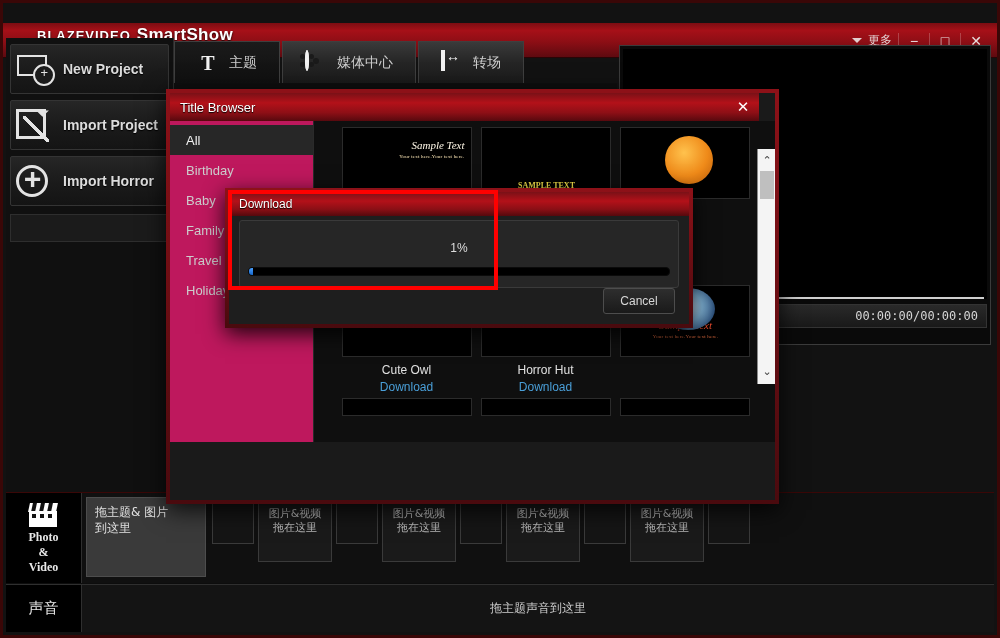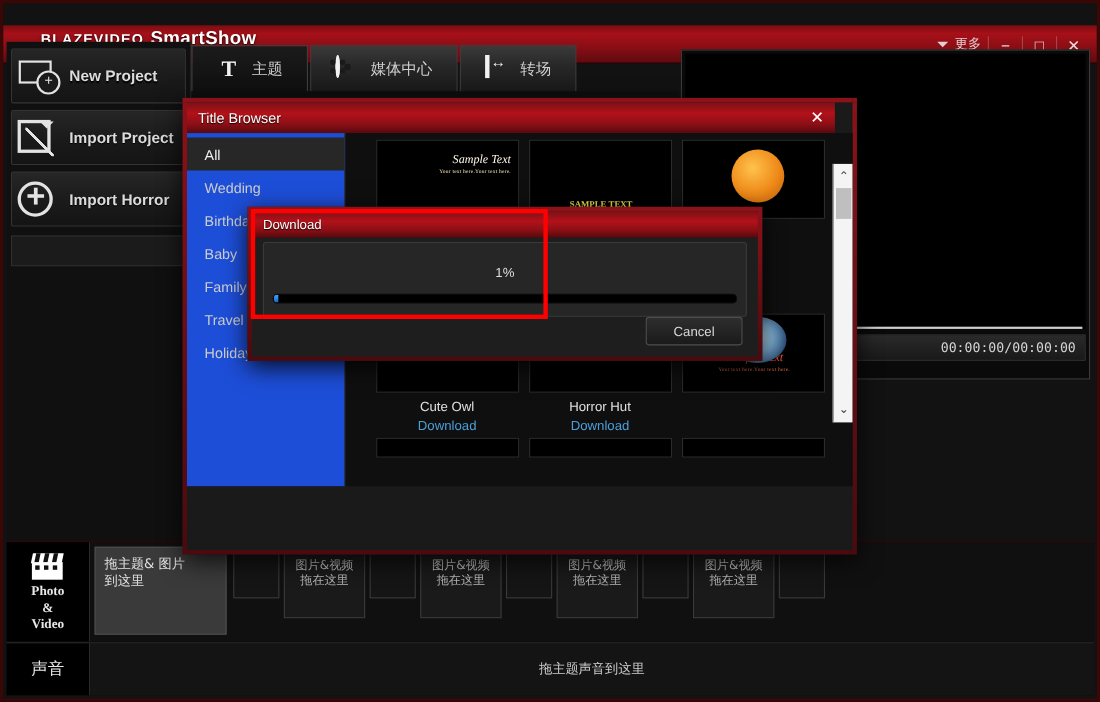--- a/index.html
+++ b/index.html
@@ -244,21 +244,21 @@
   #tb-title .txt{ font-size:13px; color:#fff; margin-left:10px; text-shadow:0 1px 1px #000; }
   #tb-close{
     position:absolute; right:6px; top:4px; width:20px;height:20px;
     display:flex;align-items:center;justify-content:center;
     color:#fff; font-size:15px; cursor:pointer;
   }
   #tb-body{
     position:absolute; left:0; top:28px; right:0; bottom:58px;
     background:#141414; display:flex;
   }
-  #tb-cats{ width:144px; background:#1d4ed8; border-right:1px solid #2a2a2a; padding-top:4px; }
+  #tb-cats{ width:144px; background:#be185d; border-right:1px solid #2a2a2a; padding-top:4px; }
   .cat{
     height:30px; display:flex; align-items:center; padding-left:16px;
     font-size:13px; color:#cdcdcd; cursor:pointer;
   }
   .cat.active{ background:#272727; color:#f0f0f0; }
   #tb-grid{
     flex:1; position:relative; background:#0f0f0f; overflow:hidden;
     padding:6px 4px 0 6px;
   }
   .thumbrow{ display:flex; gap:9px; margin-bottom:4px;justify-content:center; }
@@ -357,21 +357,21 @@
   #dl-pct{
     position:absolute; left:0; right:0; top:20px; text-align:center;
     font-size:12px; color:#dedede;
   }
   #dl-barwrap{
     position:absolute; left:8px; right:8px; top:46px; height:9px;
     background:#000; border:1px solid #0b0b0b; border-radius:4px; overflow:hidden;
   }
   #dl-bar{ height:100%; background:linear-gradient(180deg,#4aa0ff,#1666c8); width:1%; }
   #btn-cancel{
-    position:absolute; right:14px; bottom:10px; width:88px; height:26px;
+    position:absolute; right:14px; bottom:10px; width:72px; height:26px;
     background:linear-gradient(180deg,#2e2e2e,#1a1a1a); border:1px solid #4d4d4d; border-radius:3px;
     color:#d8d8d8; font-size:12px; cursor:pointer;
   }
 
   
   #annot{
     position:absolute; left:225px; top:187px; width:270px; height:100px;
     border:4px solid #ff0000; z-index:35; pointer-events:none;
   }
 </style>
@@ -501,21 +501,20 @@
 
   <div id="titlebrowser">
     <div id="tb-title">
       <span class="txt">Title Browser</span>
       <span id="tb-close">✕</span>
     </div>
 
     <div id="tb-body">
       <div id="tb-cats">
         <div class="cat active">All</div>
-        <div class="cat">Wedding</div>
         <div class="cat">Birthday</div>
         <div class="cat">Baby</div>
         <div class="cat">Family</div>
         <div class="cat">Travel</div>
         <div class="cat">Holiday</div>
       </div>
 
       <div id="tb-grid">
 
         <div class="thumbrow">

